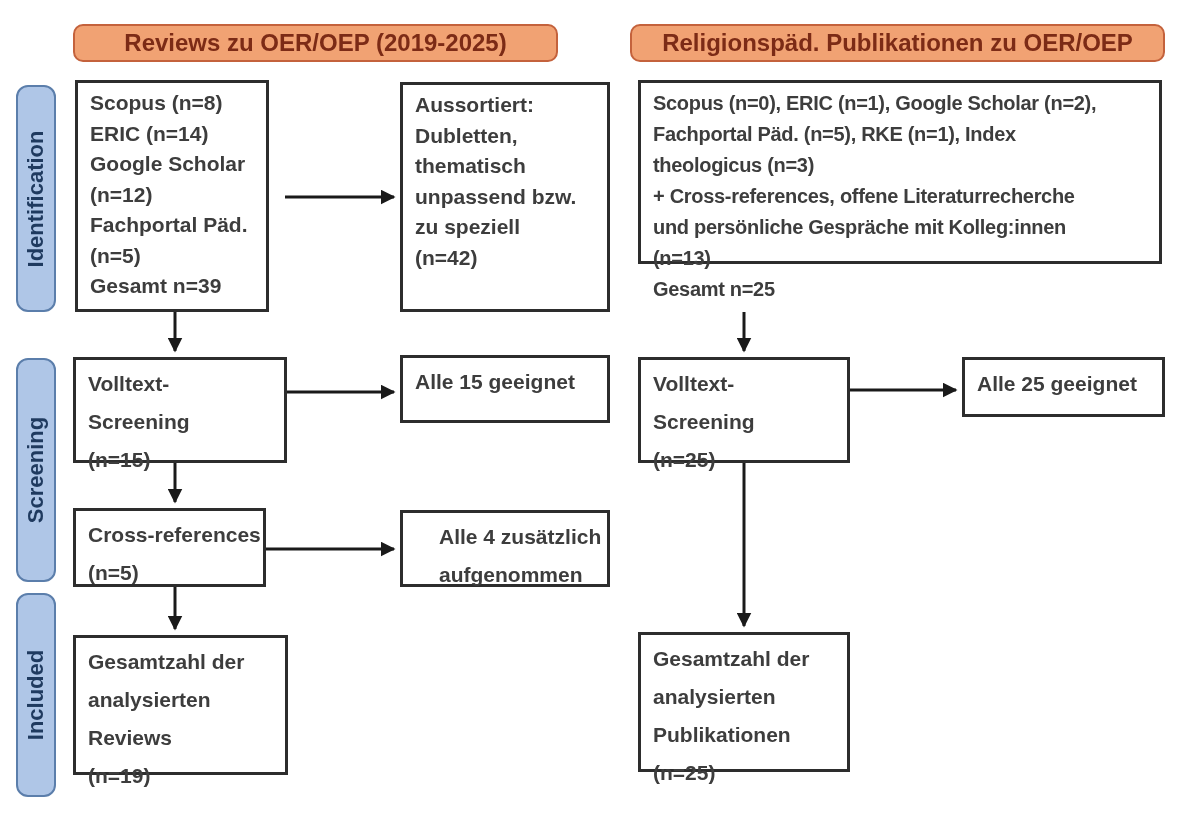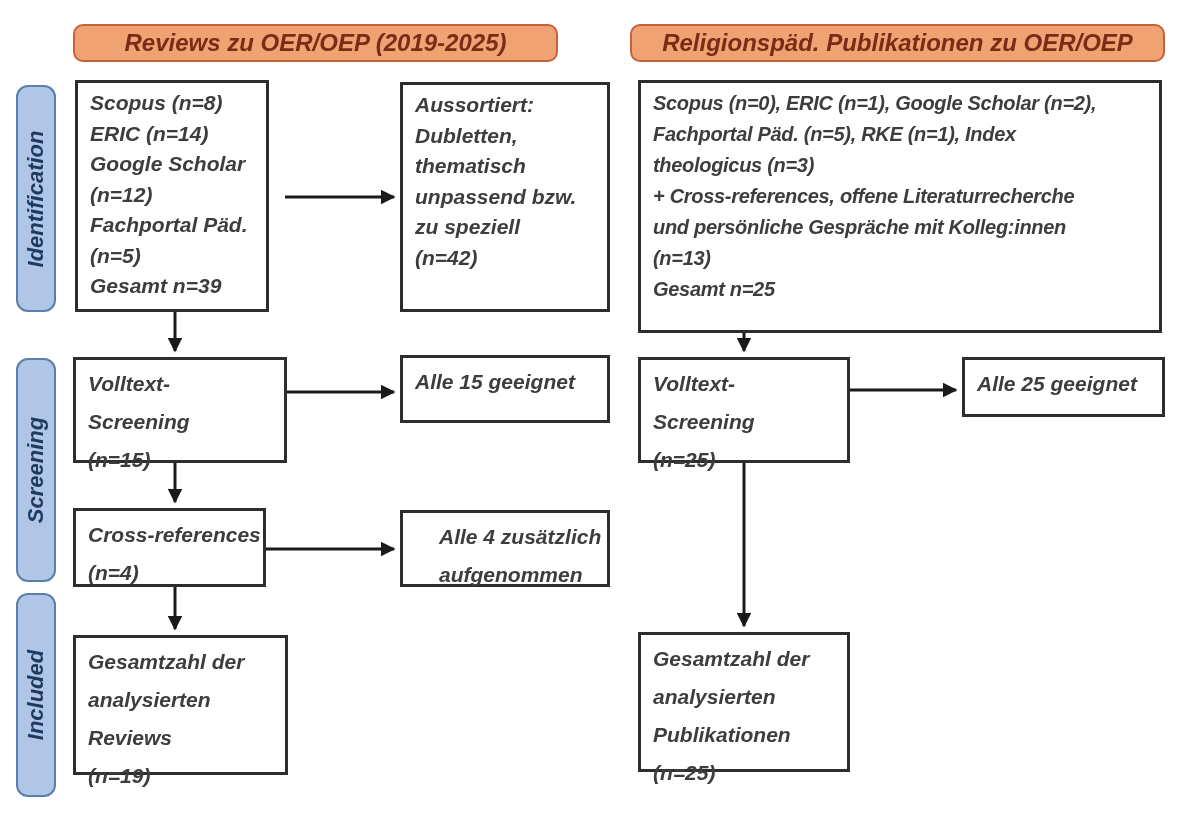--- a/index.html
+++ b/index.html
@@ -6,21 +6,20 @@
     --header-fill:#F1A273; --header-border:#C4623C; --header-text:#7C2B16;
     --stage-fill:#AFC6E7; --stage-border:#5B7EAB; --stage-text:#1F3A5F;
     --box-border:#2D2D2D; --box-text:#3D3D3D; --arrow:#1A1A1A; --background:#FFFFFF;
   }
   html,body{margin:0;padding:0;background:#fff;}
   .canvas{
     position:relative; width:1182px; height:820px;
     background:var(--background);
     font-family:"Liberation Sans", sans-serif;
     overflow:hidden;
-    font-style:italic;
   }
   .flow-svg{position:absolute;left:0;top:0;width:1182px;height:820px;}
   .hdr{
     position:absolute; box-sizing:border-box;
     background:var(--header-fill);
     border:2px solid var(--header-border);
     border-radius:10px;
     color:var(--header-text);
     font-weight:700; font-size:24px;
     display:flex; align-items:center; justify-content:center;
@@ -99,29 +98,29 @@
 Dubletten,
 thematisch
 unpassend bzw.
 zu speziell
 (n=42)</div>
   <div class="box" style="left:73px; top:357px; width:214px; height:106px;">Volltext-
 Screening
 (n=15)</div>
   <div class="box" style="left:400px; top:355px; width:210px; height:68px;">Alle 15 geeignet</div>
   <div class="box" style="left:73px; top:508px; width:193px; height:79px;">Cross-references
-(n=4)</div>
+(n=5)</div>
   <div class="box" style="left:400px; top:510px; width:210px; height:77px;padding-left:36px;">Alle 4 zusätzlich
 aufgenommen</div>
   <div class="box" style="left:73px; top:635px; width:215px; height:140px;">Gesamtzahl der
 analysierten
 Reviews
 (n=19)</div>
 
-  <div class="box wide" style="left:638px; top:80px; width:524px; height:253px;">Scopus (n=0), ERIC (n=1), Google Scholar (n=2),
+  <div class="box wide" style="left:638px; top:80px; width:524px; height:184px;">Scopus (n=0), ERIC (n=1), Google Scholar (n=2),
 Fachportal Päd. (n=5), RKE (n=1), Index
 theologicus (n=3)
 + Cross-references, offene Literaturrecherche
 und persönliche Gespräche mit Kolleg:innen
 (n=13)
 Gesamt n=25</div>
   <div class="box" style="left:638px; top:357px; width:212px; height:106px;">Volltext-
 Screening
 (n=25)</div>
   <div class="box" style="left:962px; top:357px; width:203px; height:60px;">Alle 25 geeignet</div>

